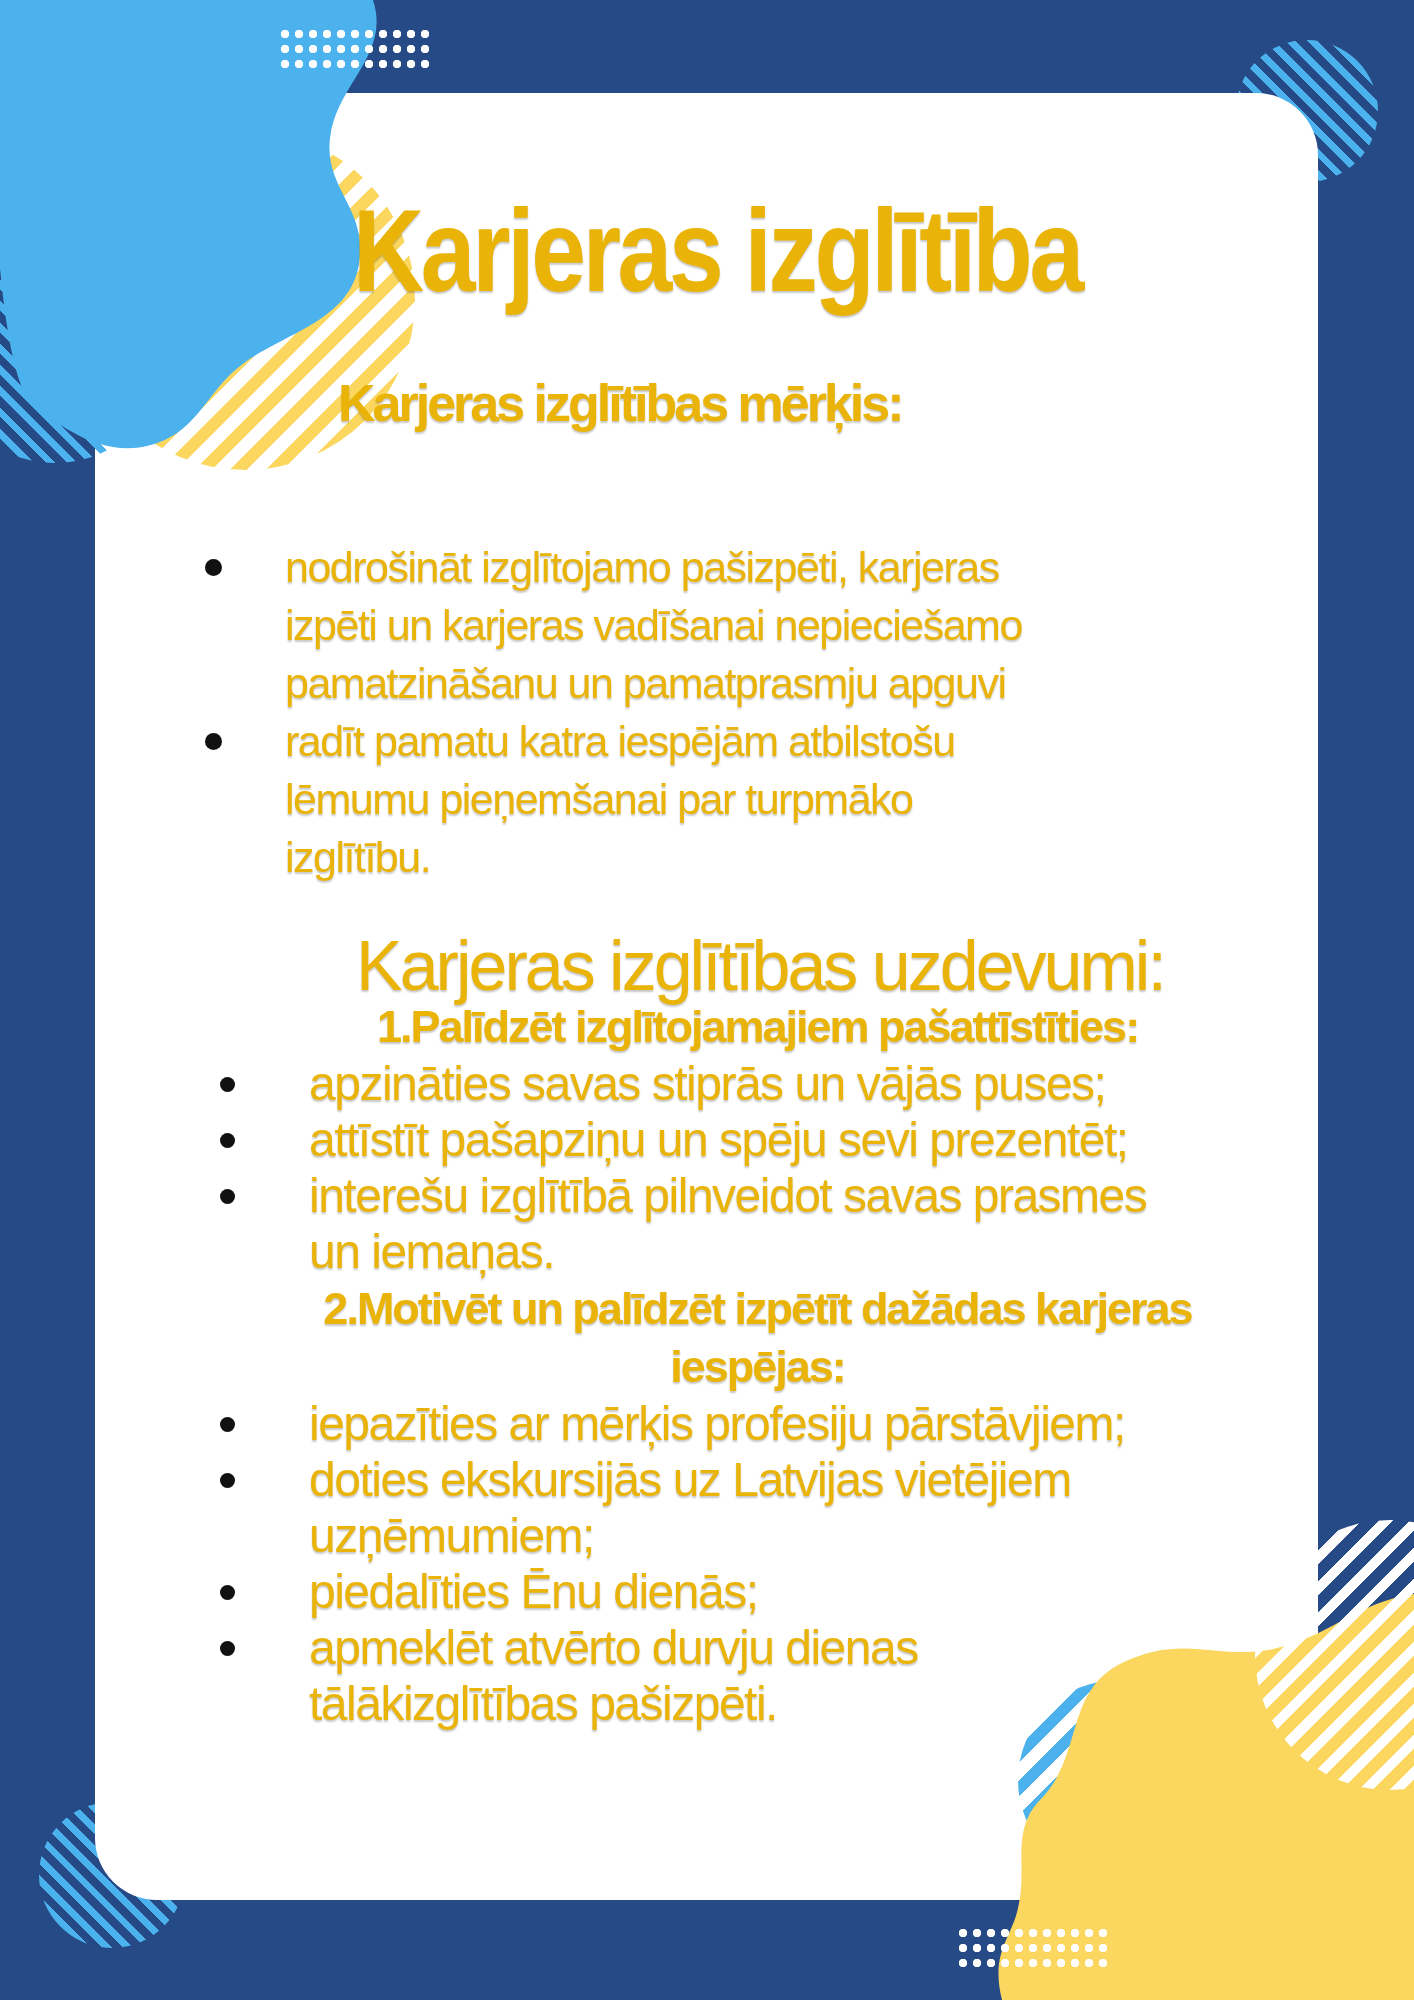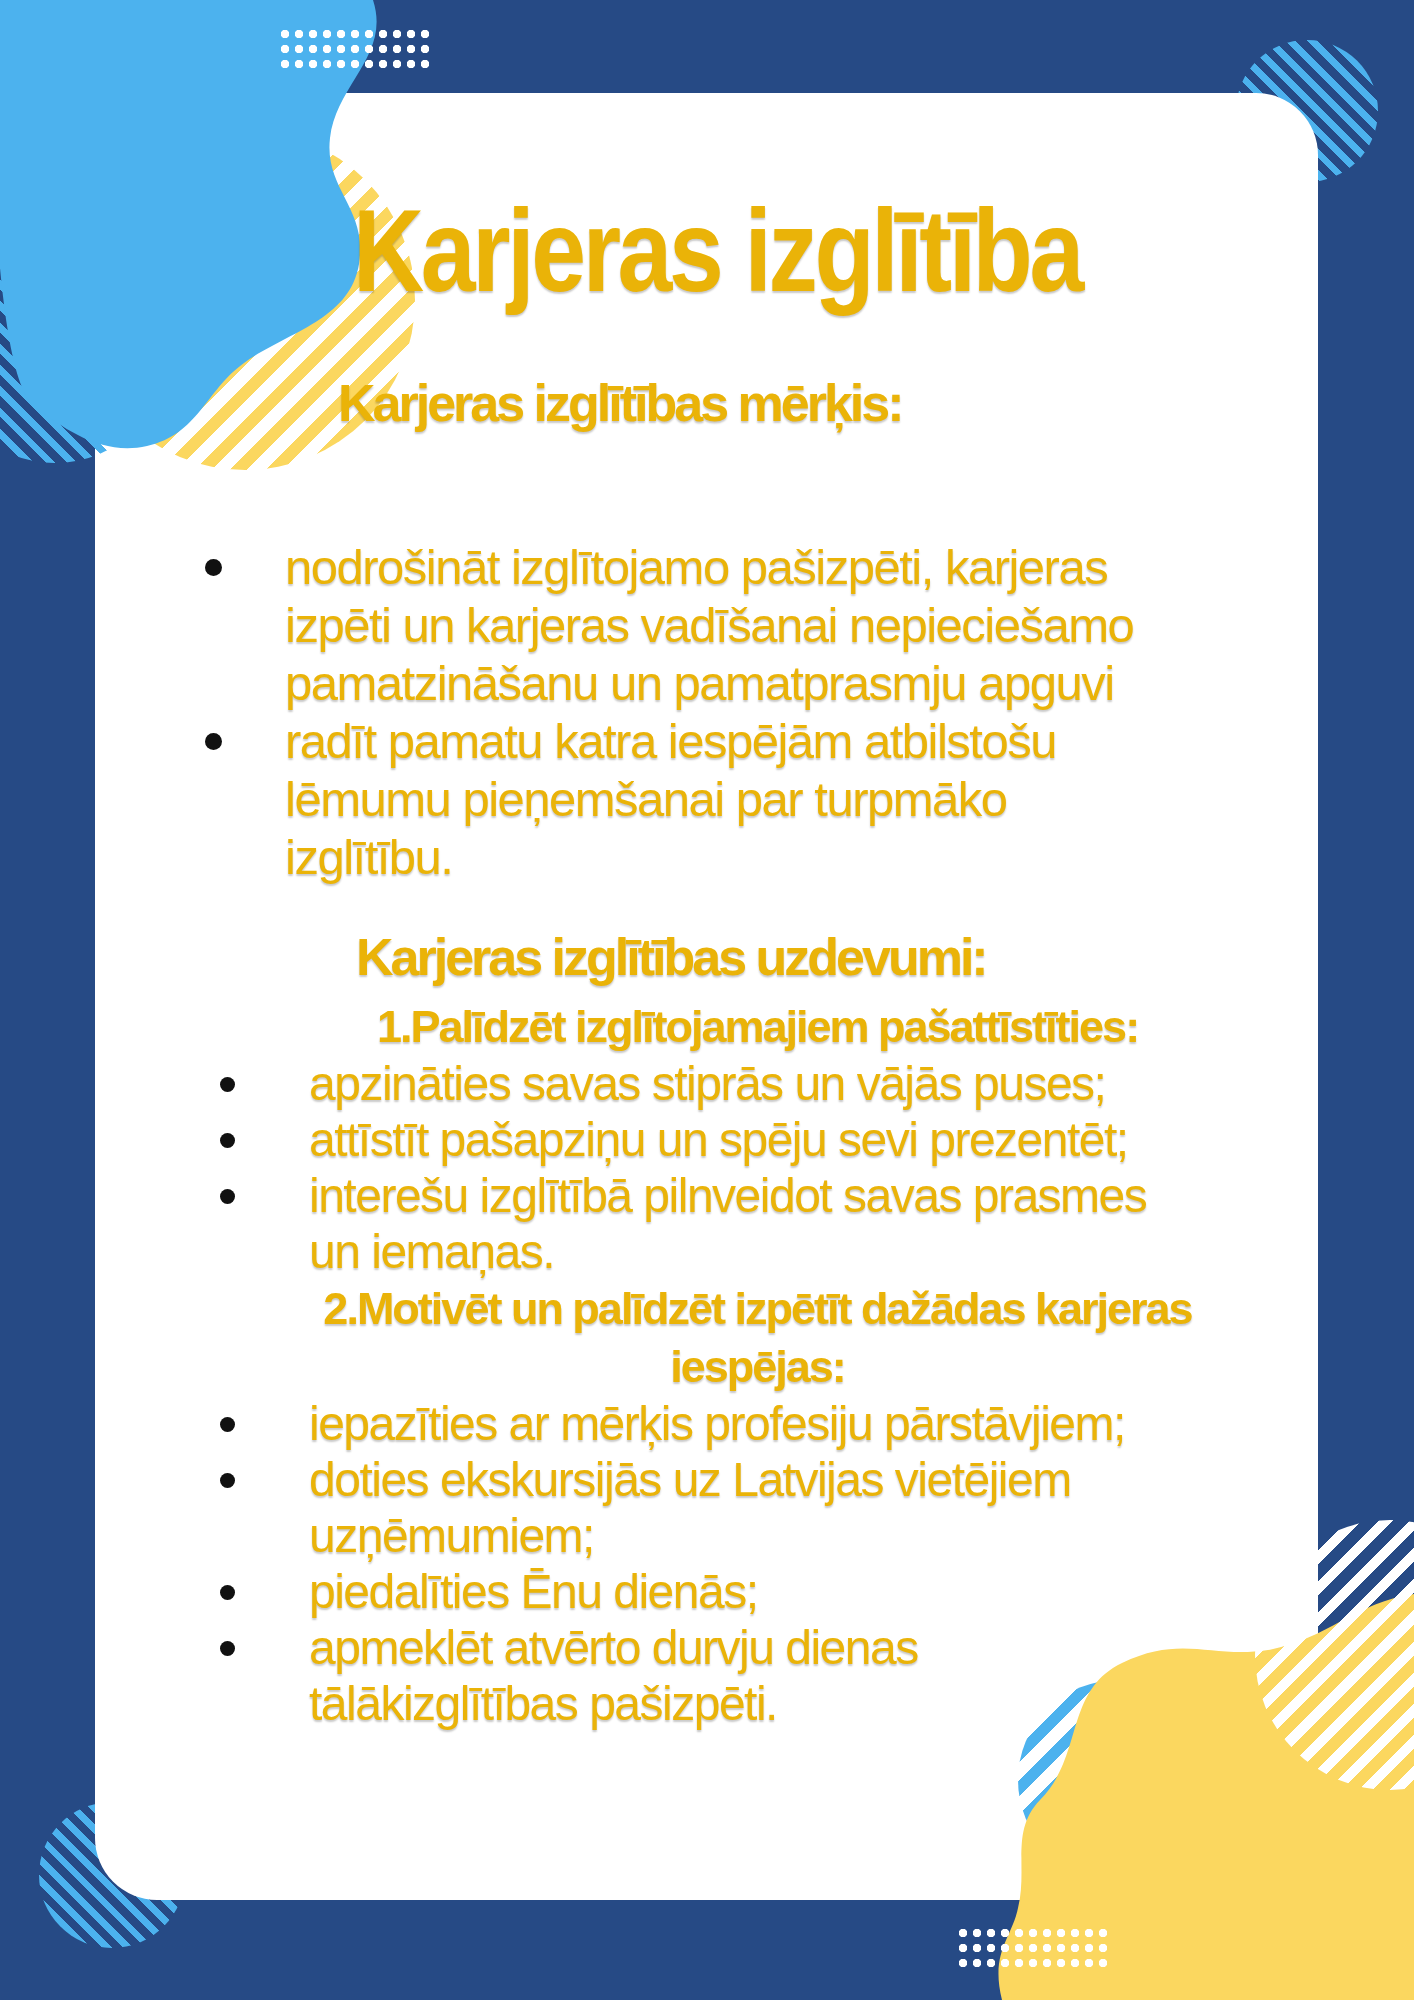--- a/index.html
+++ b/index.html
@@ -42,30 +42,30 @@
     font-size:116px;font-weight:bold;letter-spacing:-4px;white-space:nowrap;
     transform:scaleX(.85);transform-origin:left top;line-height:1;
   }
   #goal-heading{
     position:absolute;left:243px;top:284px;
     font-size:52px;font-weight:bold;letter-spacing:-3px;white-space:nowrap;line-height:1;
   }
   ul.blist{list-style:none;margin:0;padding:0;}
   #goal-list{
     position:absolute;left:105px;top:445px;width:1080px;
-    font-size:49px;line-height:58px;letter-spacing:-1.5px;
+    font-size:43px;line-height:58px;letter-spacing:-1.5px;
   }
   #goal-list li{position:relative;padding-left:85px;white-space:pre-line;}
   #goal-list li::before{
     content:"";position:absolute;left:5px;top:21px;width:17px;height:17px;
     border-radius:50%;background:#111;
   }
   #tasks-heading{
     position:absolute;left:261px;top:838px;
-    font-size:52px;font-weight:bold;letter-spacing:-3px;white-space:nowrap;line-height:1;
+    font-size:70px;font-weight:normal;letter-spacing:-3px;white-space:nowrap;line-height:1;
   }
   #tasks-block{position:absolute;left:125px;top:905px;width:1075px;}
   .task-label{
     font-size:45px;font-weight:bold;letter-spacing:-2px;line-height:58px;white-space:pre-line;text-align:center;
   }
   .task-list{
     padding-left:38px;font-size:48px;line-height:56px;letter-spacing:-1.5px;
   }
   .task-list li{position:relative;padding-left:89px;white-space:pre-line;}
   .task-list li::before{

